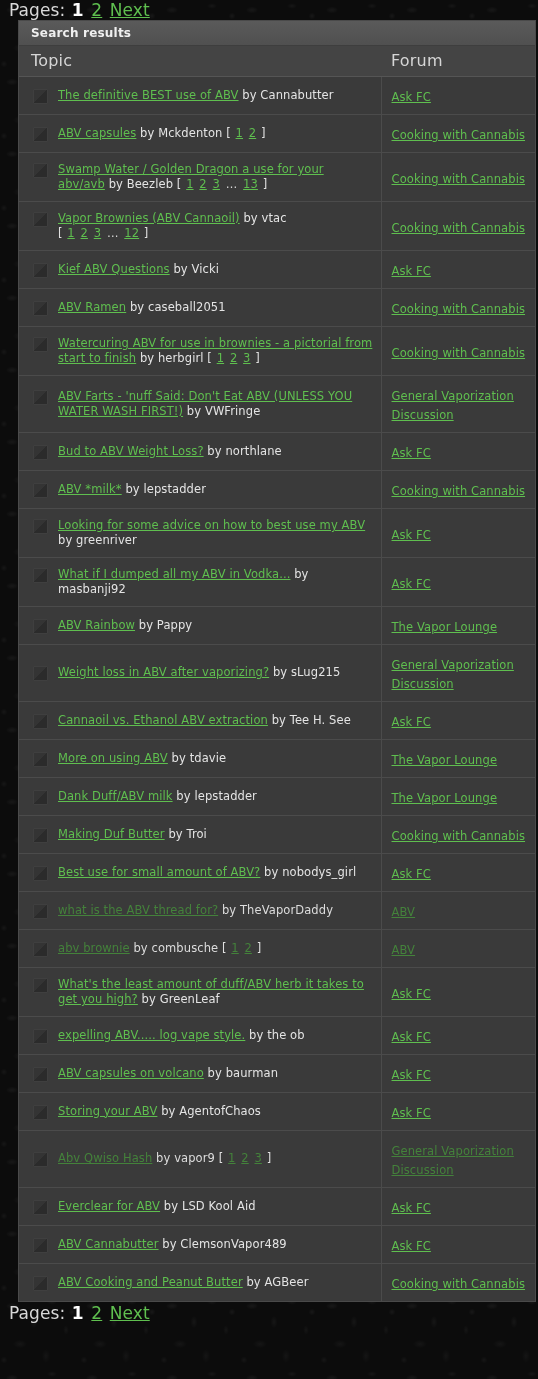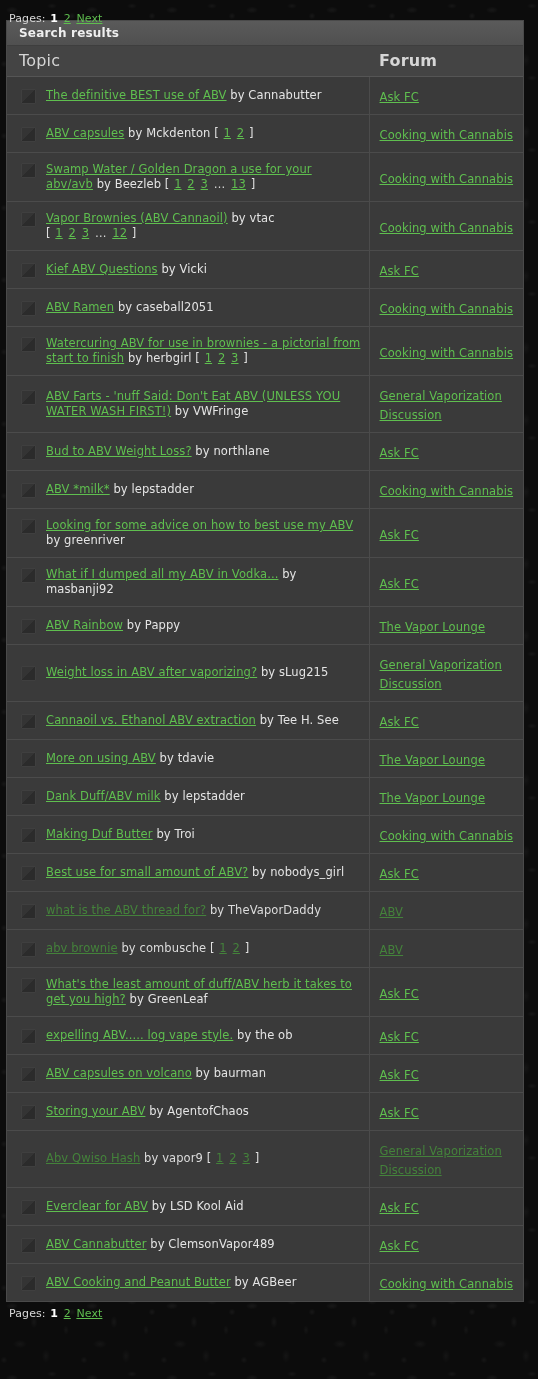--- a/index.html
+++ b/index.html
@@ -25,38 +25,38 @@
     background-size: 80px 72px, 80px 72px, 80px 72px, 80px 72px, 80px 72px, 80px 72px, 80px 72px, 80px 72px, 100% 100%;
   }
 
   .page {
     width: 538px;
     height: 1379px;
     position: relative;
   }
 
   .pager {
-    font-size: 11px;
+    font-size: 17px;
     color: #dcdcdc;
-    padding: 12px 0 4px 9px;
+    padding: 4px 0 4px 9px;
     height: 20px;
     line-height: 13px;
     letter-spacing: 0.1px;
     white-space: nowrap;
   }
   .pager .lbl { color: #d8d8d8; }
   .pager .cur { color: #ffffff; font-weight: bold; padding: 0 1px; }
   .pager a {
     color: #5fbf4f;
     text-decoration: underline;
     padding: 0 1px;
   }
 
   .panel {
-    margin: 0 10px 0 6px;
+    margin: 0 10px 0 18px;
     width: 518px;
     background: #3a3a3a;
     border: 1px solid #4a4a4a;
   }
 
   .panel-title {
     background: linear-gradient(#5a5a5a, #505050);
     color: #efefef;
     font-size: 12px;
     font-weight: bold;
@@ -79,21 +79,21 @@
     background: #444444;
     color: #d6d6d6;
     font-size: 16px;
     font-weight: normal;
     text-align: left;
     padding: 5px 0 6px 12px;
     height: 26px;
     border-bottom: 1px solid #555555;
     letter-spacing: 0.2px;
   }
-  thead th.forum-h { padding-left: 10px; font-weight: bold; }
+  thead th.forum-h { padding-left: 10px; }
 
   tbody tr { background: #3a3a3a; }
   tbody td {
     border-top: 1px solid #4b4b4b;
     vertical-align: middle;
     padding: 0;
   }
   tbody tr:first-child td { border-top: 1px solid #4b4b4b; }
 
   td.topic-cell {

